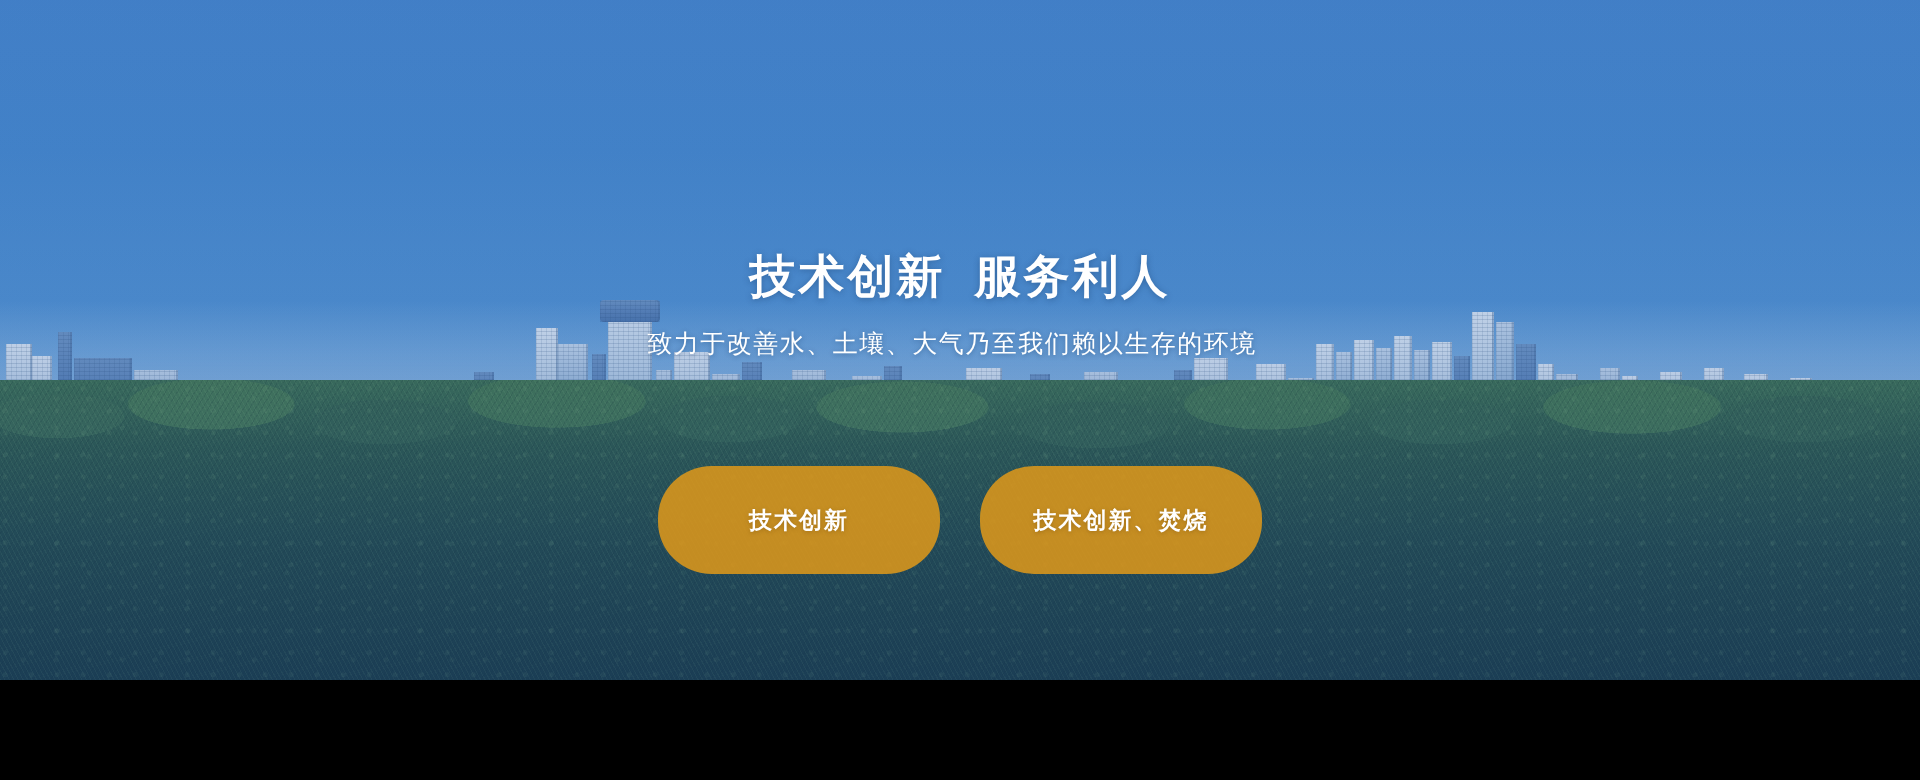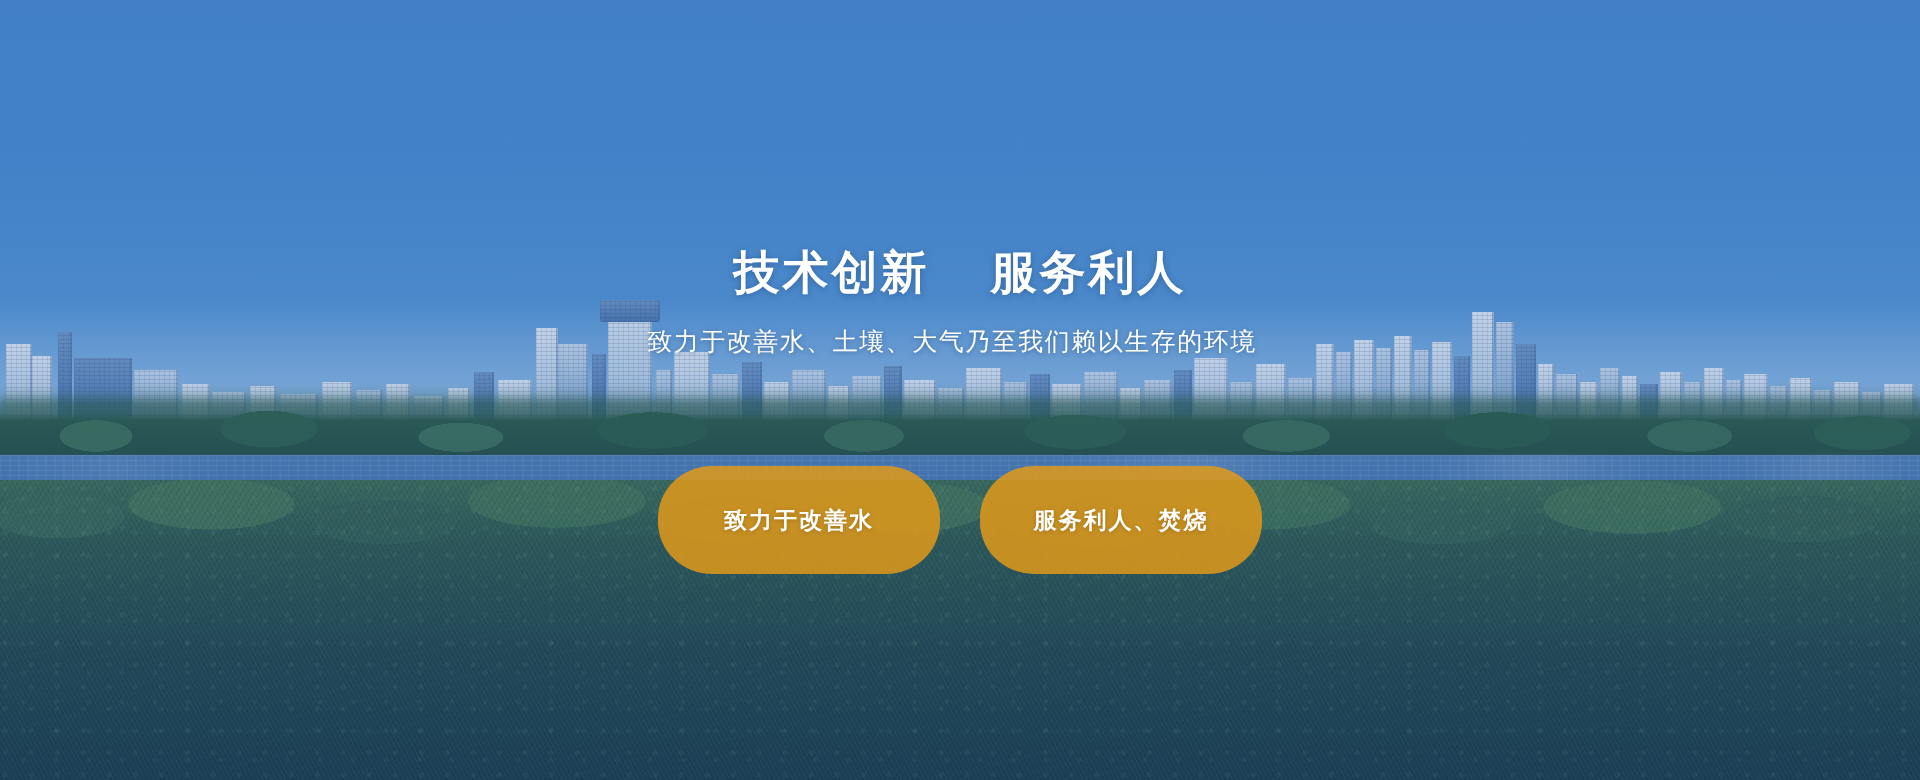--- a/index.html
+++ b/index.html
@@ -5,23 +5,23 @@
   html, body {
     margin: 0;
     padding: 0;
     background: #000;
   }
   * { box-sizing: border-box; }
 
   .hero {
     position: relative;
     width: 1920px;
-    height: 780px;
+    height: 680px;
     overflow: hidden;
-    font-family: Liberation Mono, monospace;
+    font-family: Liberation Serif, serif;
     background: #4585cb;
   }
 
   
   .sky {
     position: absolute;
     left: 0; top: 0;
     width: 1920px;
     height: 430px;
     background: linear-gradient(180deg,
@@ -344,17 +344,17 @@
   <div class="foreground"></div>
 
   <div class="grade"></div>
 
   <div class="copy">
     <h1 class="headline">技术创新  服务利人</h1>
     <p class="subline">致力于改善水、土壤、大气乃至我们赖以生存的环境</p>
   </div>
 
   <div class="pills">
-    <div class="pill">致力于改善水</div>
-    <div class="pill">服务利人、焚烧</div>
+    <div class="pill">技术创新</div>
+    <div class="pill">技术创新、焚烧</div>
   </div>
 
 </div>
 
 </body></html>

